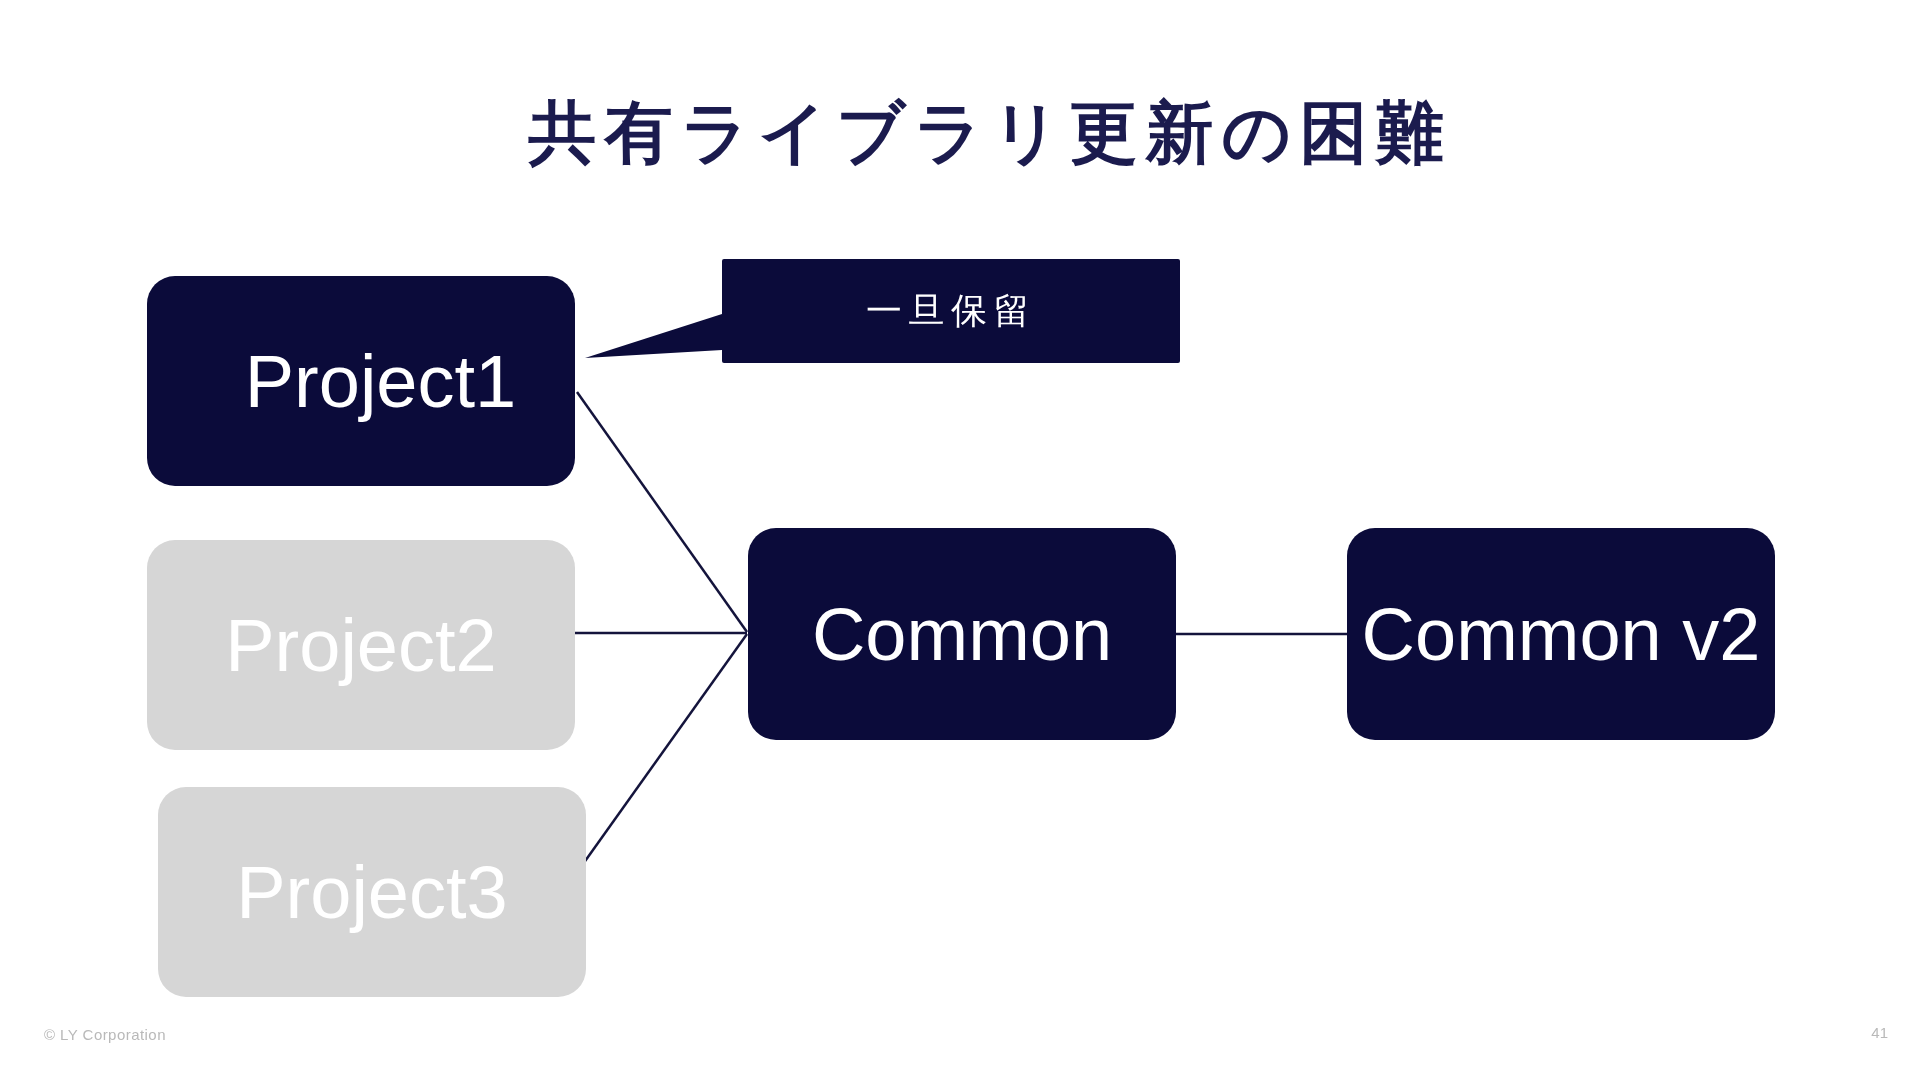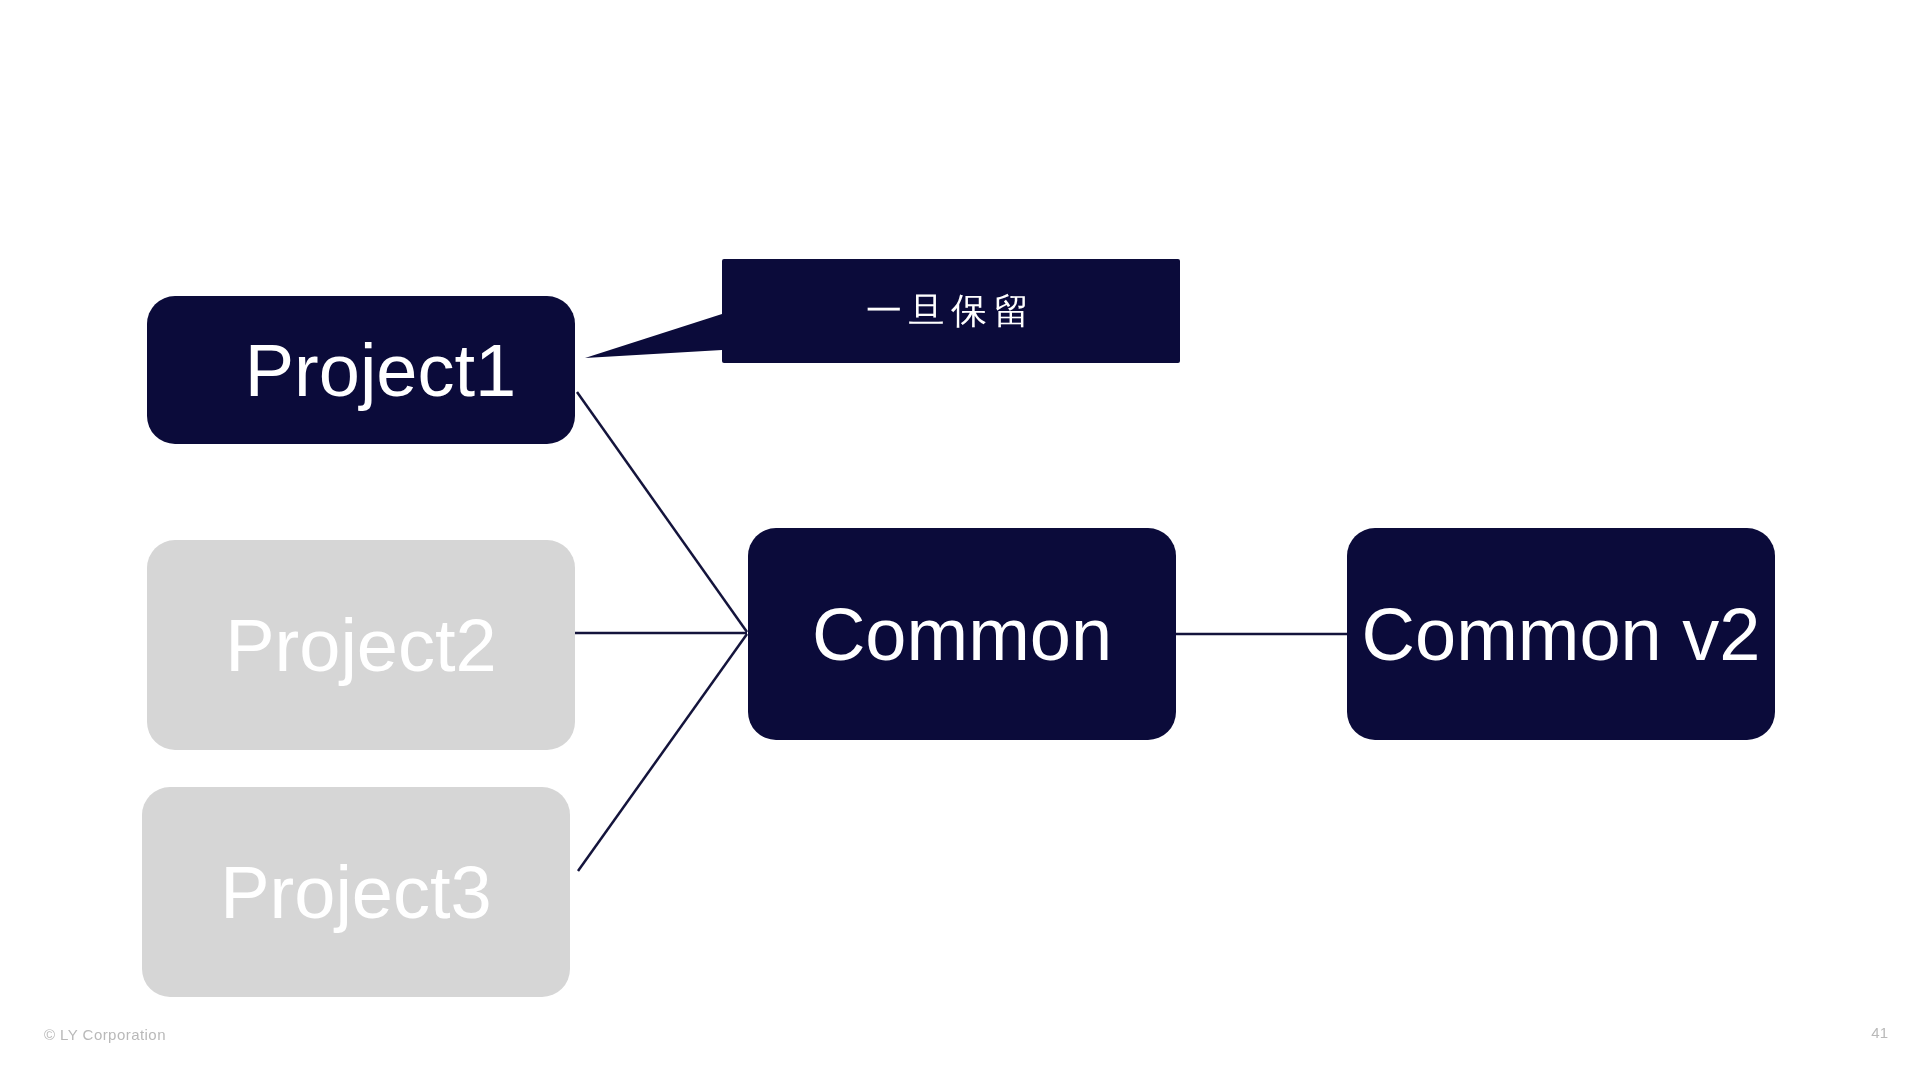--- a/index.html
+++ b/index.html
@@ -39,23 +39,23 @@
     align-items:center;
     justify-content:center;
     border-radius:28px;
     font-size:74px;
     font-weight:400;
     color:var(--color-text_white);
     white-space:nowrap;
   }
   .node--navy{background:var(--color-navy);}
   .node--gray{background:var(--color-gray);margin-top:10px;}
-  .node-project1{left:147px;top:296px;width:428px;height:148px;padding-left:39px;}
+  .node-project1{left:147px;top:276px;width:428px;height:210px;padding-left:39px;}
   .node-project2{left:147px;top:530px;width:428px;height:210px;}
-  .node-project3{left:142px;top:777px;width:428px;height:210px;}
+  .node-project3{left:158px;top:777px;width:428px;height:210px;}
   .node-common  {left:748px;top:528px;width:428px;height:212px;text-align:center;}
   .node-library {left:1347px;top:528px;width:428px;height:212px;}
   .callout{
     position:absolute;
     left:722px;top:259px;width:458px;height:104px;
     background:var(--color-navy);
     display:flex;align-items:center;justify-content:center;
     font-size:36px;
     letter-spacing:0.18em;
     color:var(--color-text_white);
@@ -87,20 +87,21 @@
     right:32px;top:1024px;
     font-size:15px;
     color:var(--color-footer);
   }
 </style>
 </head>
 <body>
 
 <div class="slide">
 
+  <h1 class="slide-title">共有ライブラリ更新の困難</h1>
 
   <svg class="connector-layer" viewBox="0 0 1920 1080">
     <polygon points="585,358 722,314 722,350"></polygon>
     <line x1="577" y1="392" x2="747" y2="632"></line>
     <line x1="575" y1="633" x2="747" y2="633"></line>
     <line x1="578" y1="871" x2="747" y2="634"></line>
     <line x1="1176" y1="634" x2="1347" y2="634"></line>
   </svg>
 
   <div class="callout">

